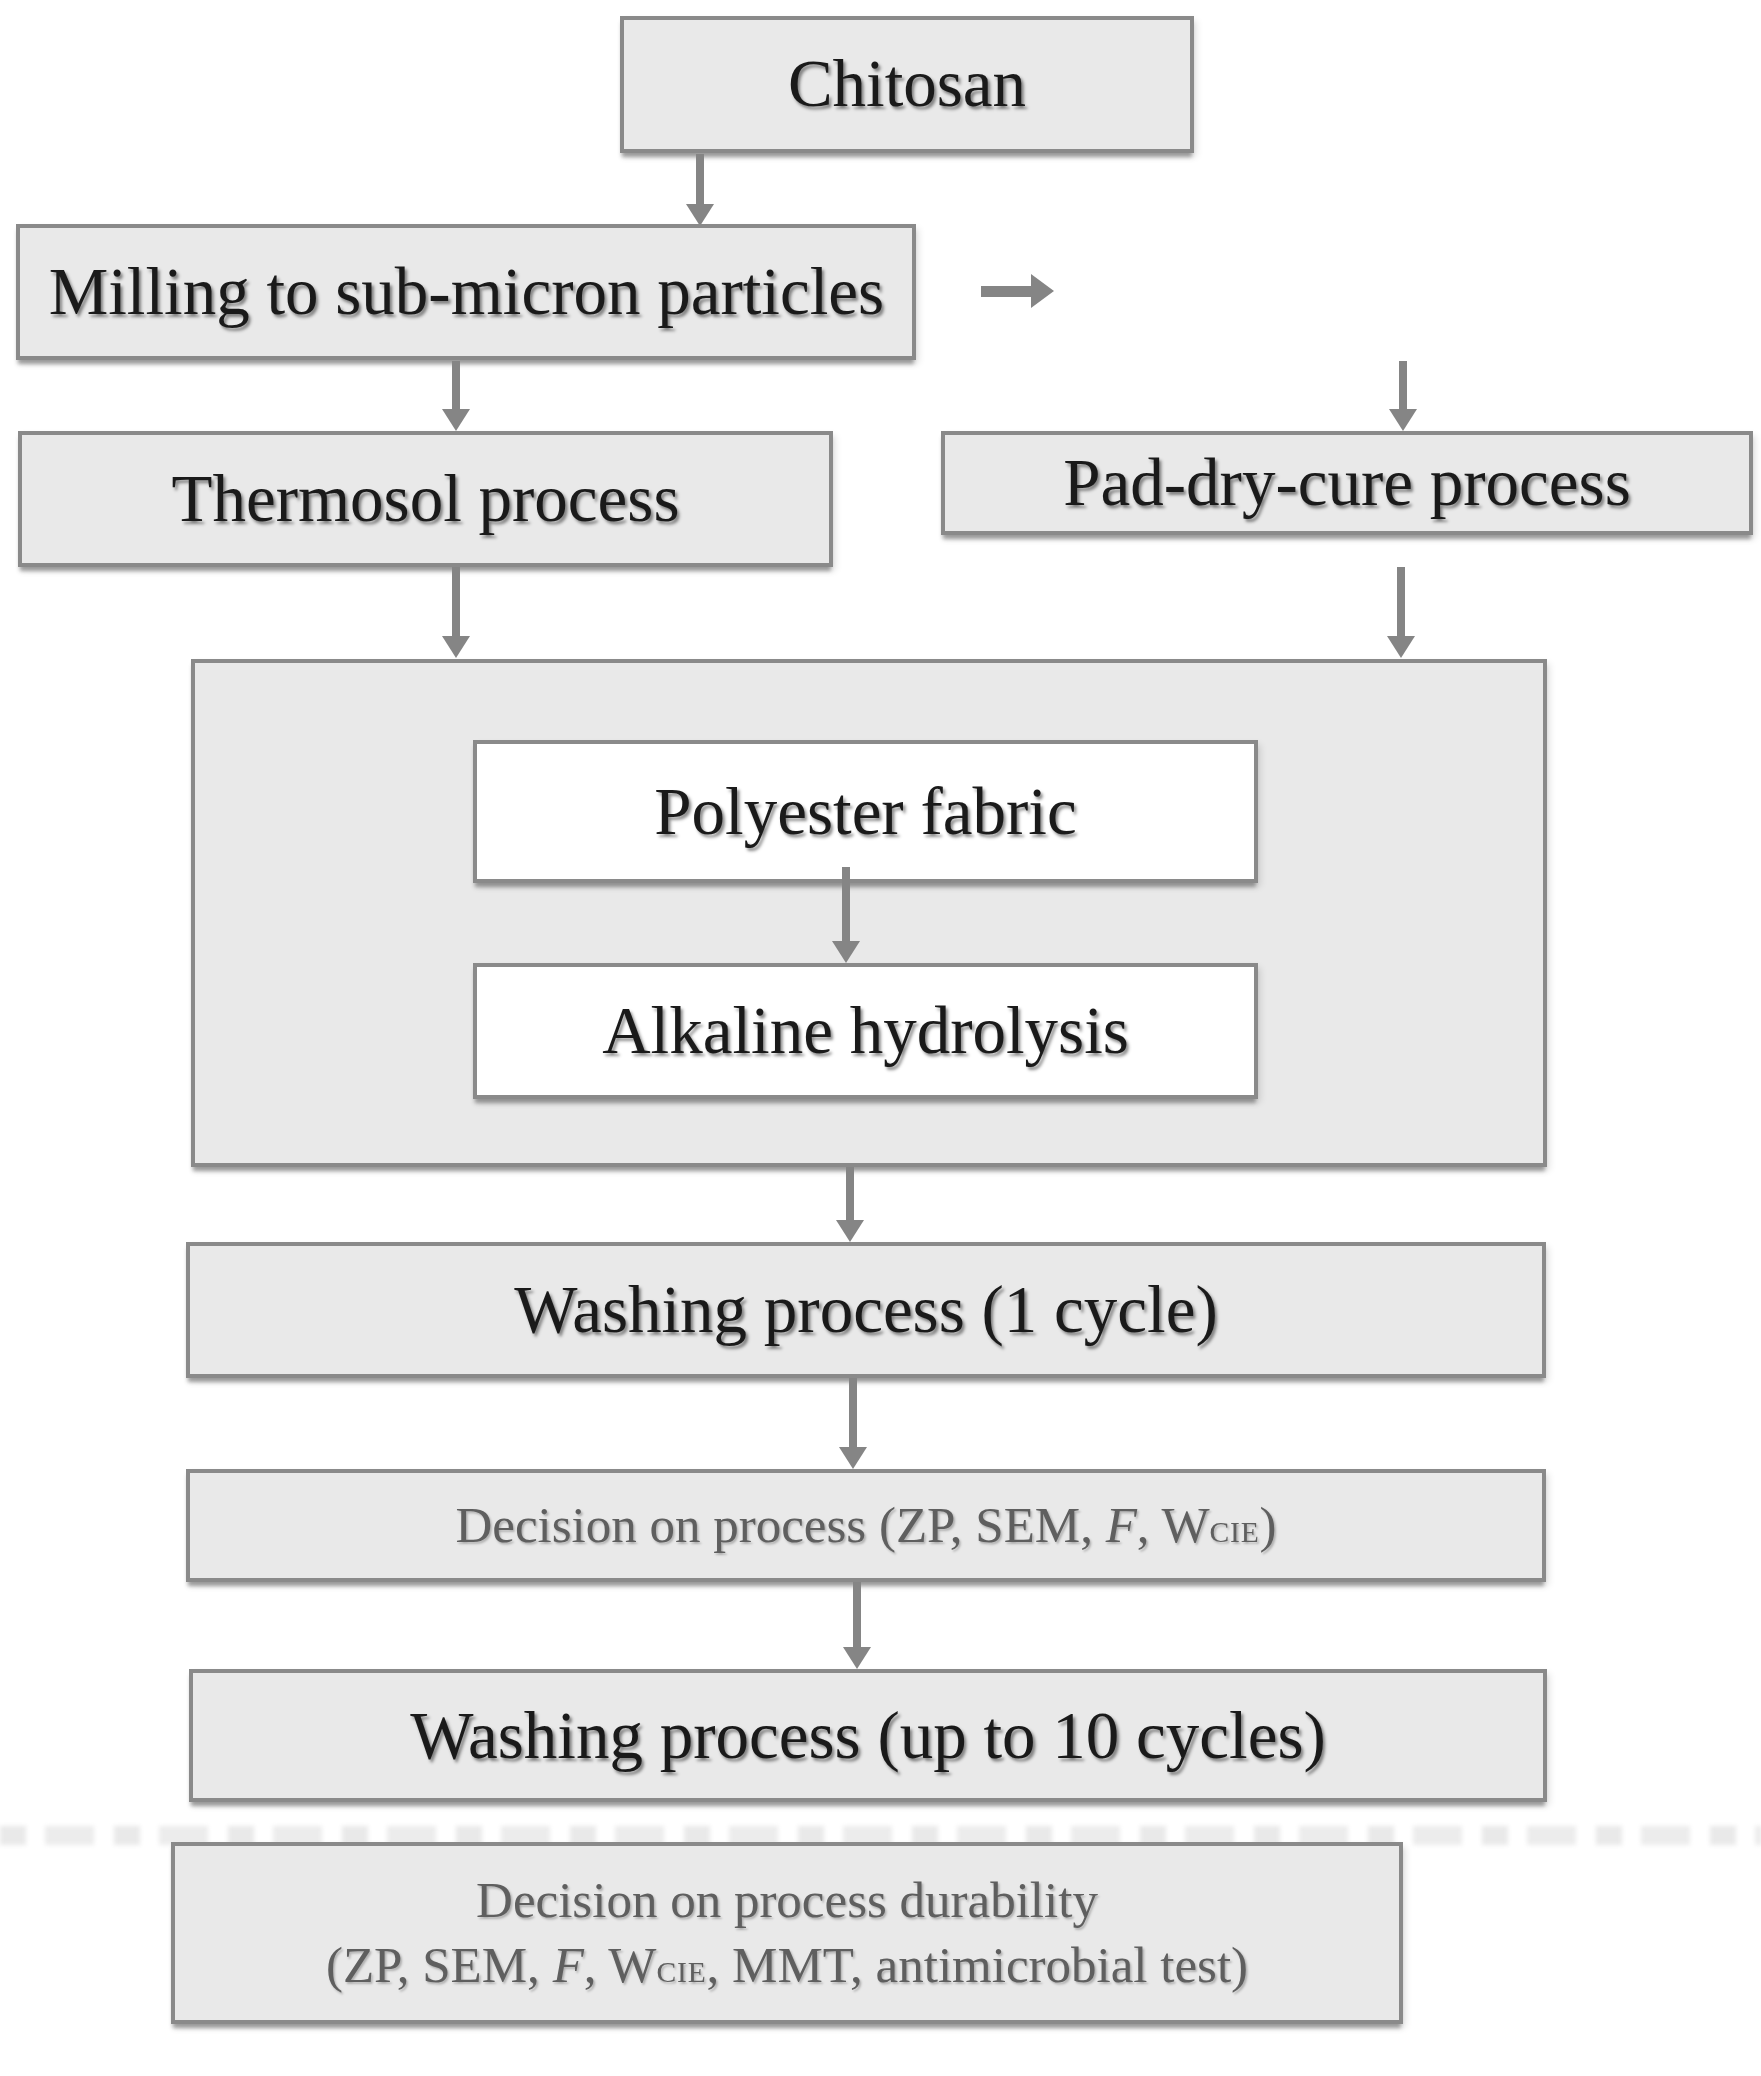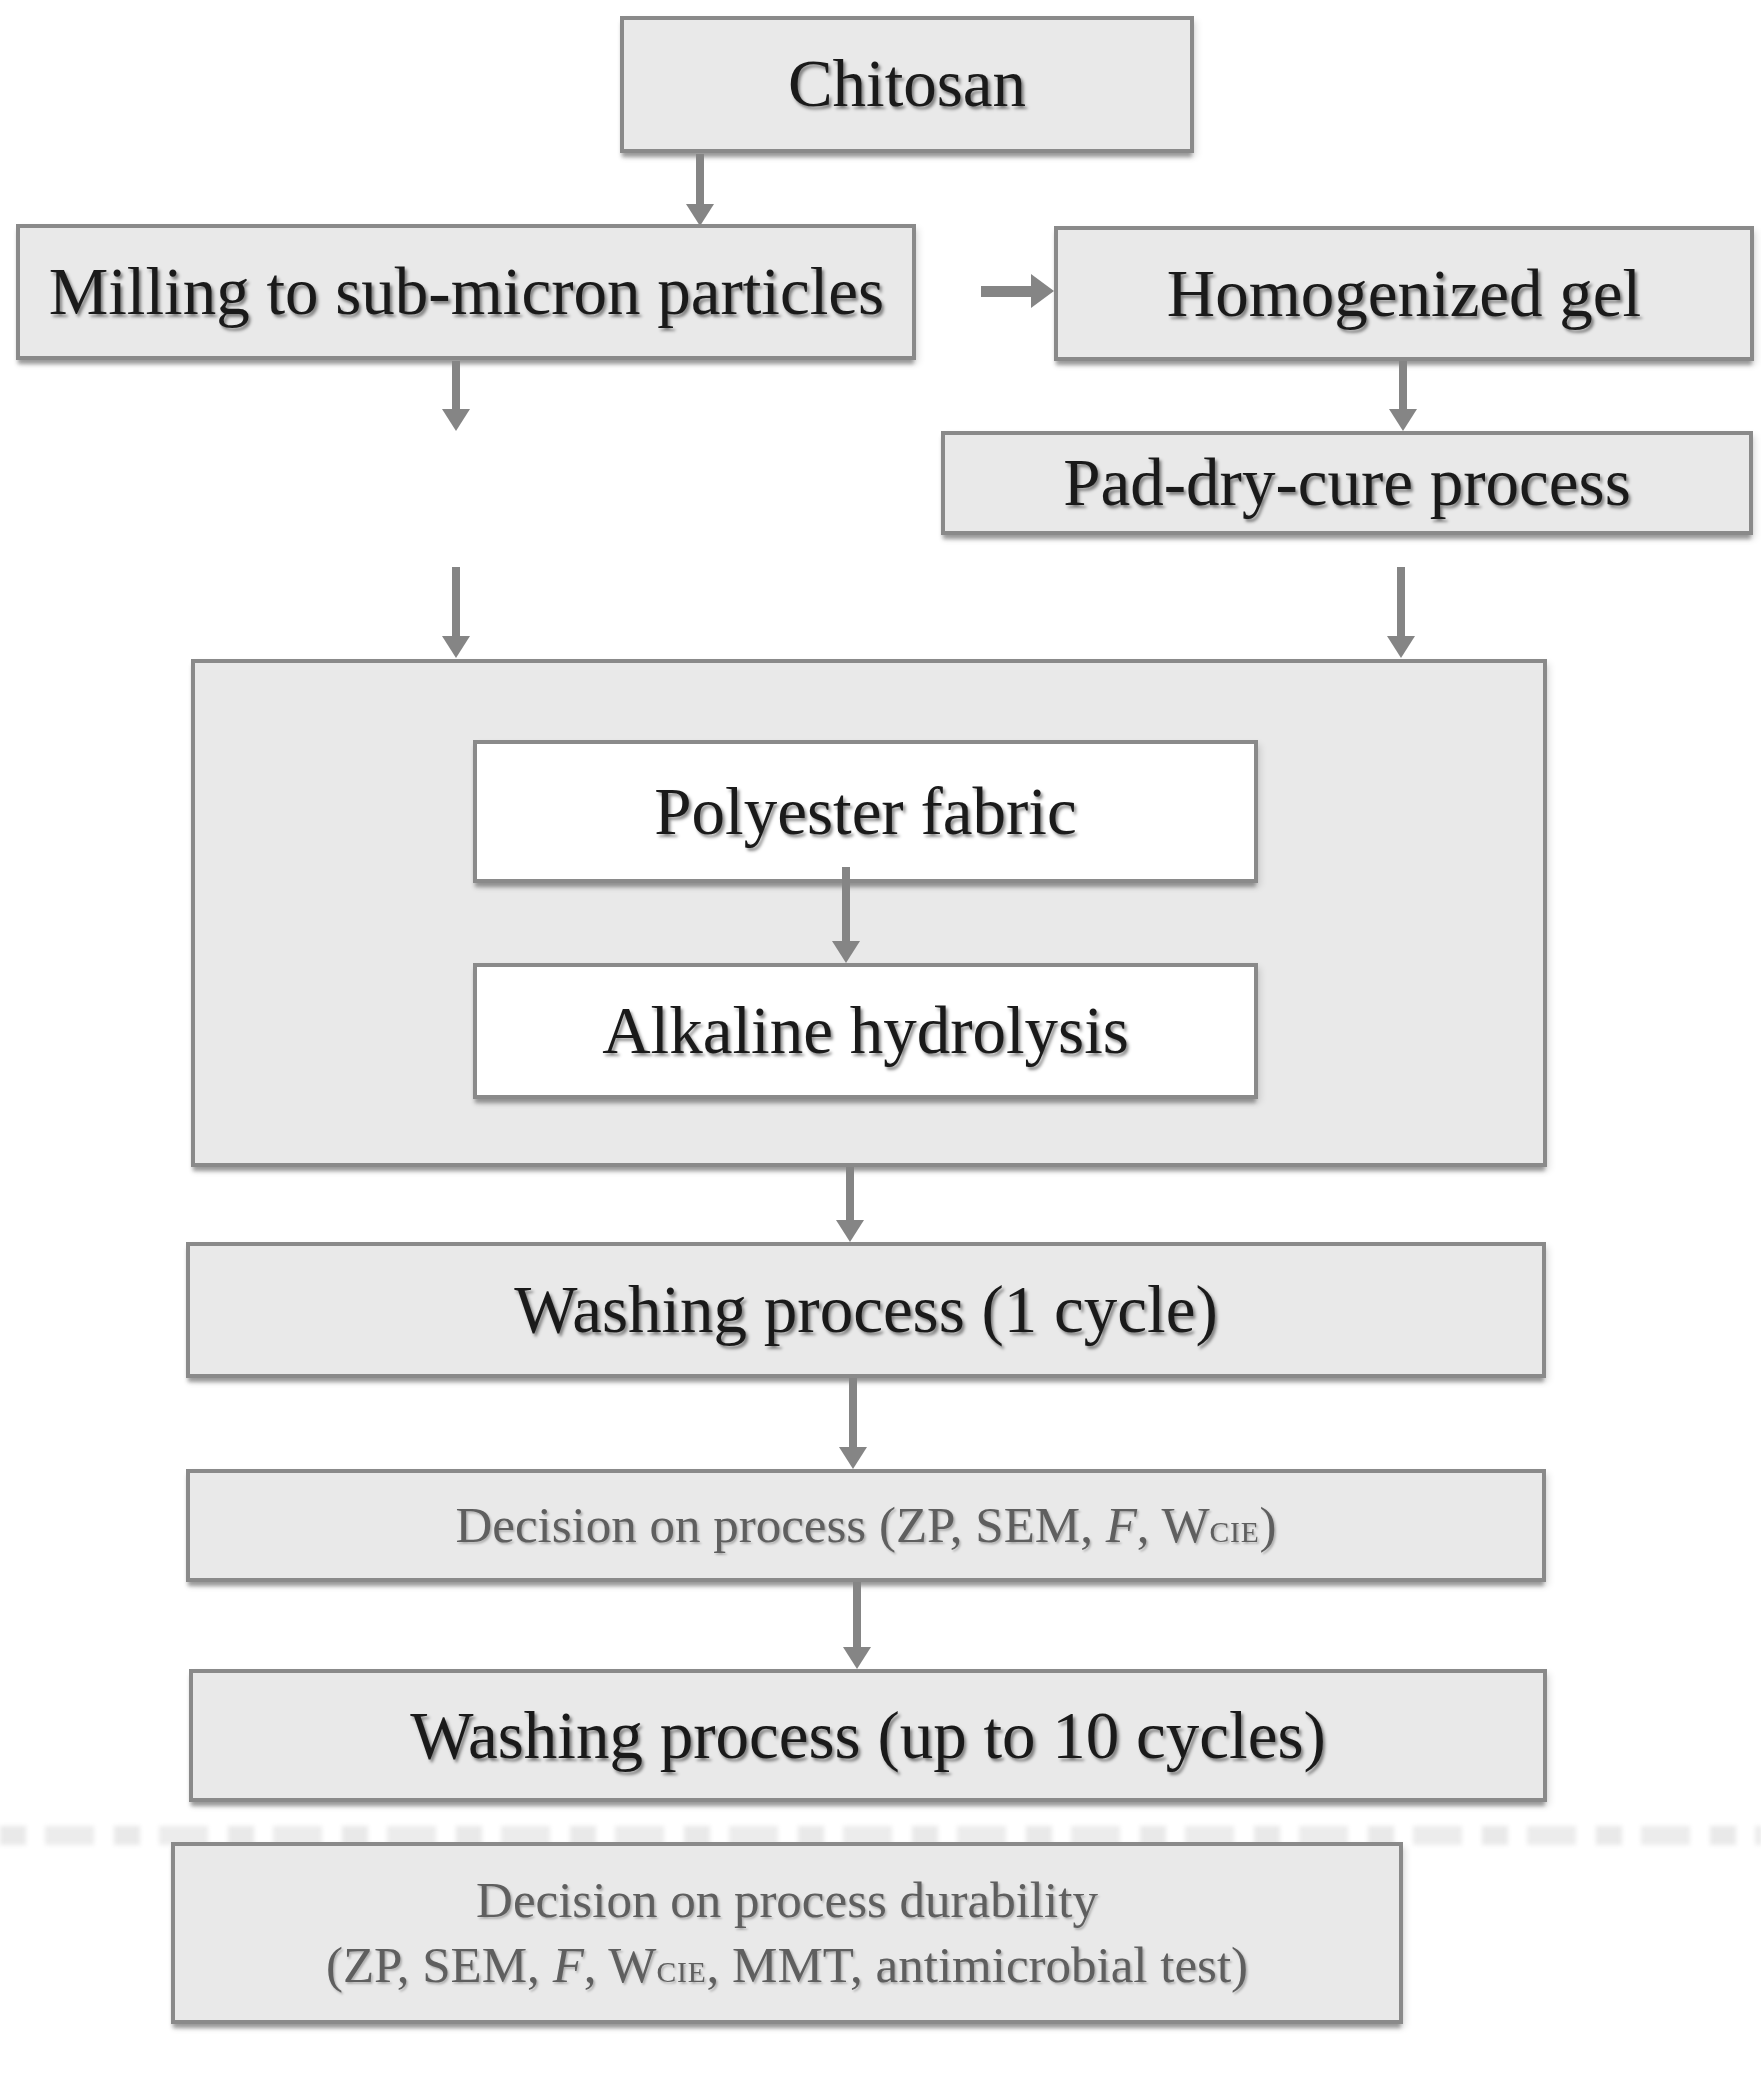--- a/index.html
+++ b/index.html
@@ -84,34 +84,34 @@
 
   <div class="node" style="left:16.4px;top:224px;width:900px;height:136px">
     <span class="lbl">Milling to sub-micron particles</span>
   </div>
 
   <div class="ha" style="left:981px;top:274px;width:73px">
     <div class="ha-stem"></div>
     <div class="ha-head"></div>
   </div>
 
-  <div class="node" style="left:1054px;top:226px;width:700px;height:135px">
-    <span class="lbl">Homogenized gel</span>
-  </div>
 
   <div class="va" style="left:442px;top:361px;height:70px">
     <div class="va-stem"></div>
     <div class="va-head"></div>
   </div>
 
   <div class="va" style="left:1389px;top:361px;height:70px">
     <div class="va-stem"></div>
     <div class="va-head"></div>
   </div>
 
+  <div class="node" style="left:18px;top:431px;width:815px;height:136px">
+    <span class="lbl">Thermosol process</span>
+  </div>
 
   <div class="node" style="left:941px;top:431px;width:812px;height:104px">
     <span class="lbl">Pad-dry-cure process</span>
   </div>
 
   <div class="va" style="left:442px;top:567px;height:91px">
     <div class="va-stem"></div>
     <div class="va-head"></div>
   </div>
 

